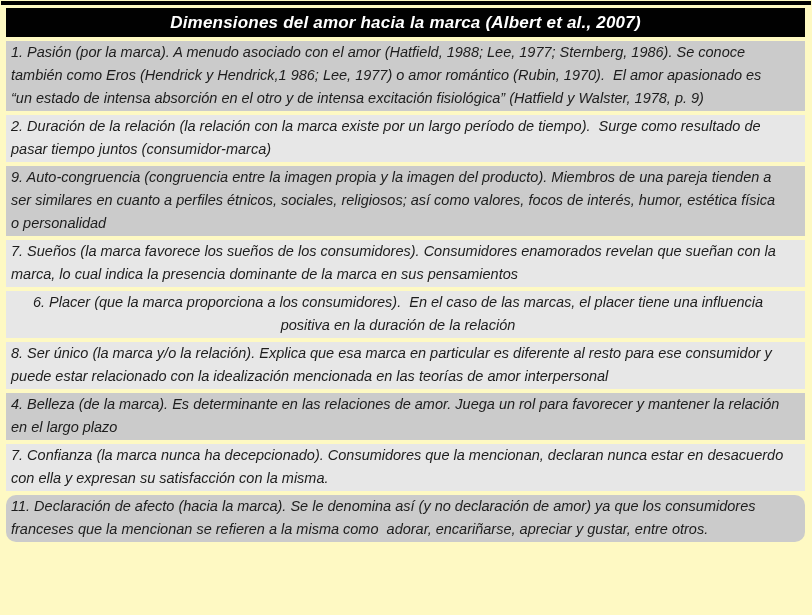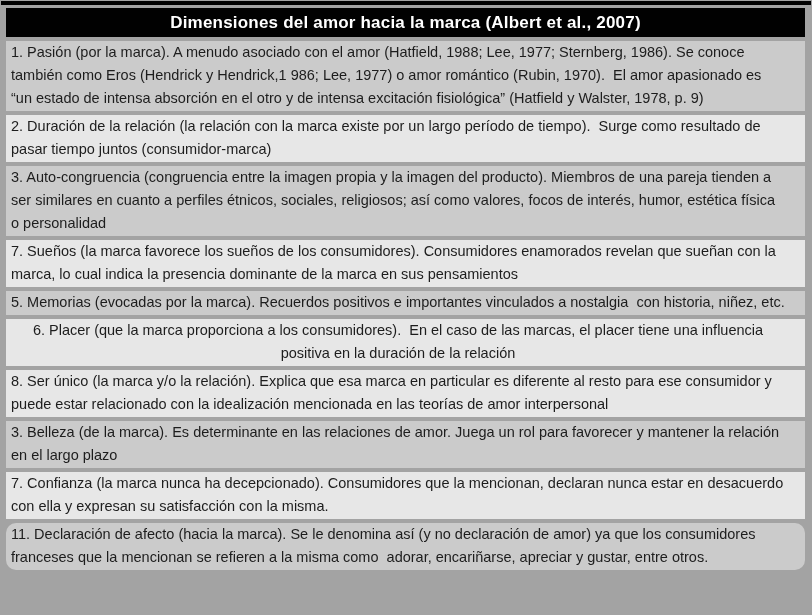--- a/index.html
+++ b/index.html
@@ -43,33 +43,32 @@
     font-size: 14.5px;
     line-height: 23px;
     padding: 0 20px 1px 5px;
     margin-bottom: 4px;
     white-space: pre-wrap;
   }
 </style>
 </head>
 <body>
 
-<div class="page" style="background: #a3a3a3;">
+<div class="page" style="background: #fef9c3; font-style: italic;">
 
   <div class="top-rule" style="background: rgb(0, 0, 0);"></div>
 
   <div class="table" style="color: rgb(29, 29, 29);">
 
     <div class="header" style="background: rgb(1, 1, 1); color: rgb(255, 255, 255);">Dimensiones del amor hacia la marca (Albert et al., 2007)</div>
 
     <div class="row" style="background: rgb(203, 203, 203);">1. Pasión (por la marca). A menudo asociado con el amor (Hatfield, 1988; Lee, 1977; Sternberg, 1986). Se conoce también como Eros (Hendrick y Hendrick,1 986; Lee, 1977) o amor romántico (Rubin, 1970).  El amor apasionado es “un estado de intensa absorción en el otro y de intensa excitación fisiológica” (Hatfield y Walster, 1978, p. 9)</div>
     <div class="row" style="background: rgb(231, 231, 231);">2. Duración de la relación (la relación con la marca existe por un largo período de tiempo).  Surge como resultado de pasar tiempo juntos (consumidor-marca)</div>
-    <div class="row" style="background: rgb(203, 203, 203);">3. Auto-congruencia (congruencia entre la imagen propia y la imagen del producto). Miembros de una pareja tienden a ser similares en cuanto a perfiles étnicos, sociales, religiosos; así como valores, focos de interés, humor, estética física o personalidad</div>
+    <div class="row" style="background: rgb(203, 203, 203);">9. Auto-congruencia (congruencia entre la imagen propia y la imagen del producto). Miembros de una pareja tienden a ser similares en cuanto a perfiles étnicos, sociales, religiosos; así como valores, focos de interés, humor, estética física o personalidad</div>
     <div class="row" style="background: rgb(231, 231, 231);">7. Sueños (la marca favorece los sueños de los consumidores). Consumidores enamorados revelan que sueñan con la marca, lo cual indica la presencia dominante de la marca en sus pensamientos</div>
-    <div class="row" style="background: rgb(203, 203, 203);">5. Memorias (evocadas por la marca). Recuerdos positivos e importantes vinculados a nostalgia  con historia, niñez, etc.</div>
     <div class="row" style="background: rgb(231, 231, 231); text-align: center;">6. Placer (que la marca proporciona a los consumidores).  En el caso de las marcas, el placer tiene una influencia positiva en la duración de la relación</div>
     <div class="row" style="background: rgb(231, 231, 231);">8. Ser único (la marca y/o la relación). Explica que esa marca en particular es diferente al resto para ese consumidor y puede estar relacionado con la idealización mencionada en las teorías de amor interpersonal</div>
-    <div class="row" style="background: rgb(203, 203, 203);">3. Belleza (de la marca). Es determinante en las relaciones de amor. Juega un rol para favorecer y mantener la relación en el largo plazo</div>
+    <div class="row" style="background: rgb(203, 203, 203);">4. Belleza (de la marca). Es determinante en las relaciones de amor. Juega un rol para favorecer y mantener la relación en el largo plazo</div>
     <div class="row" style="background: rgb(231, 231, 231);">7. Confianza (la marca nunca ha decepcionado). Consumidores que la mencionan, declaran nunca estar en desacuerdo con ella y expresan su satisfacción con la misma.</div>
     <div class="row" style="background: rgb(203, 203, 203); border-radius: 10px;">11. Declaración de afecto (hacia la marca). Se le denomina así (y no declaración de amor) ya que los consumidores franceses que la mencionan se refieren a la misma como  adorar, encariñarse, apreciar y gustar, entre otros.</div>
 
   </div>
 </div>
 
 </body></html>

